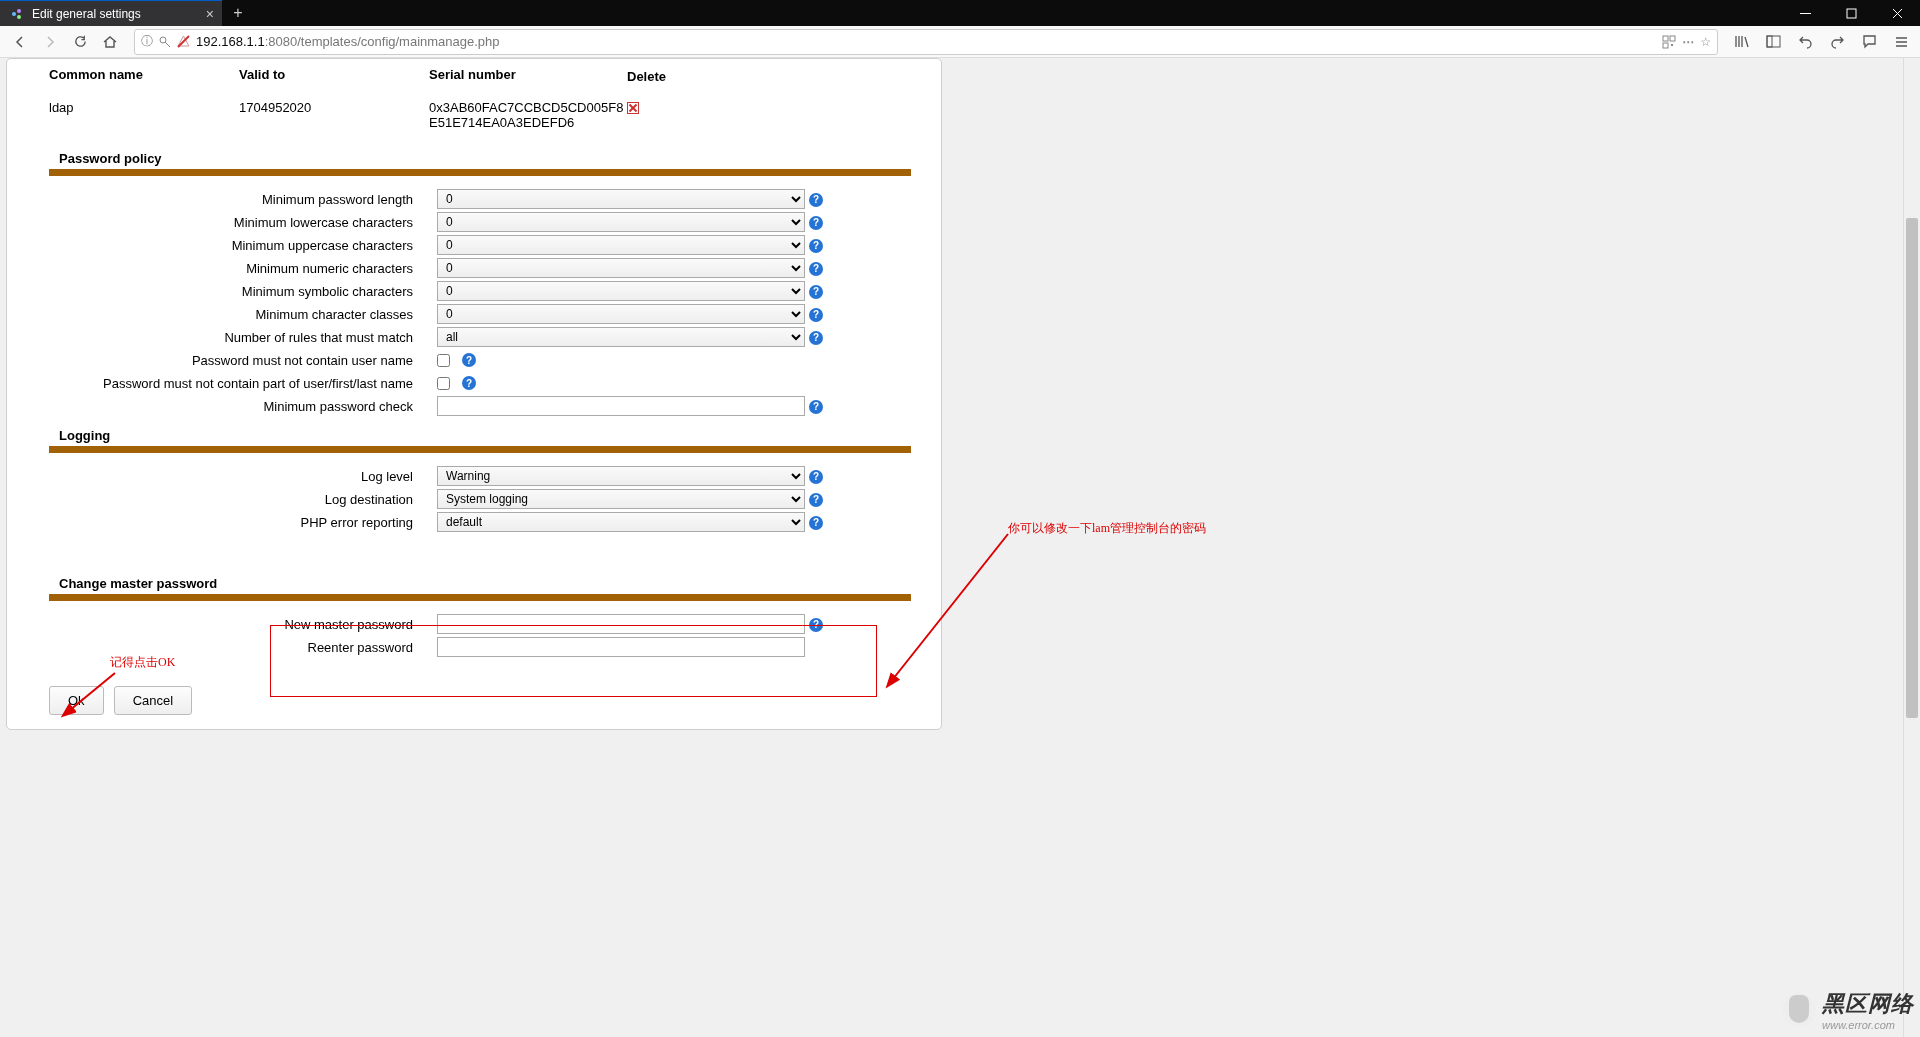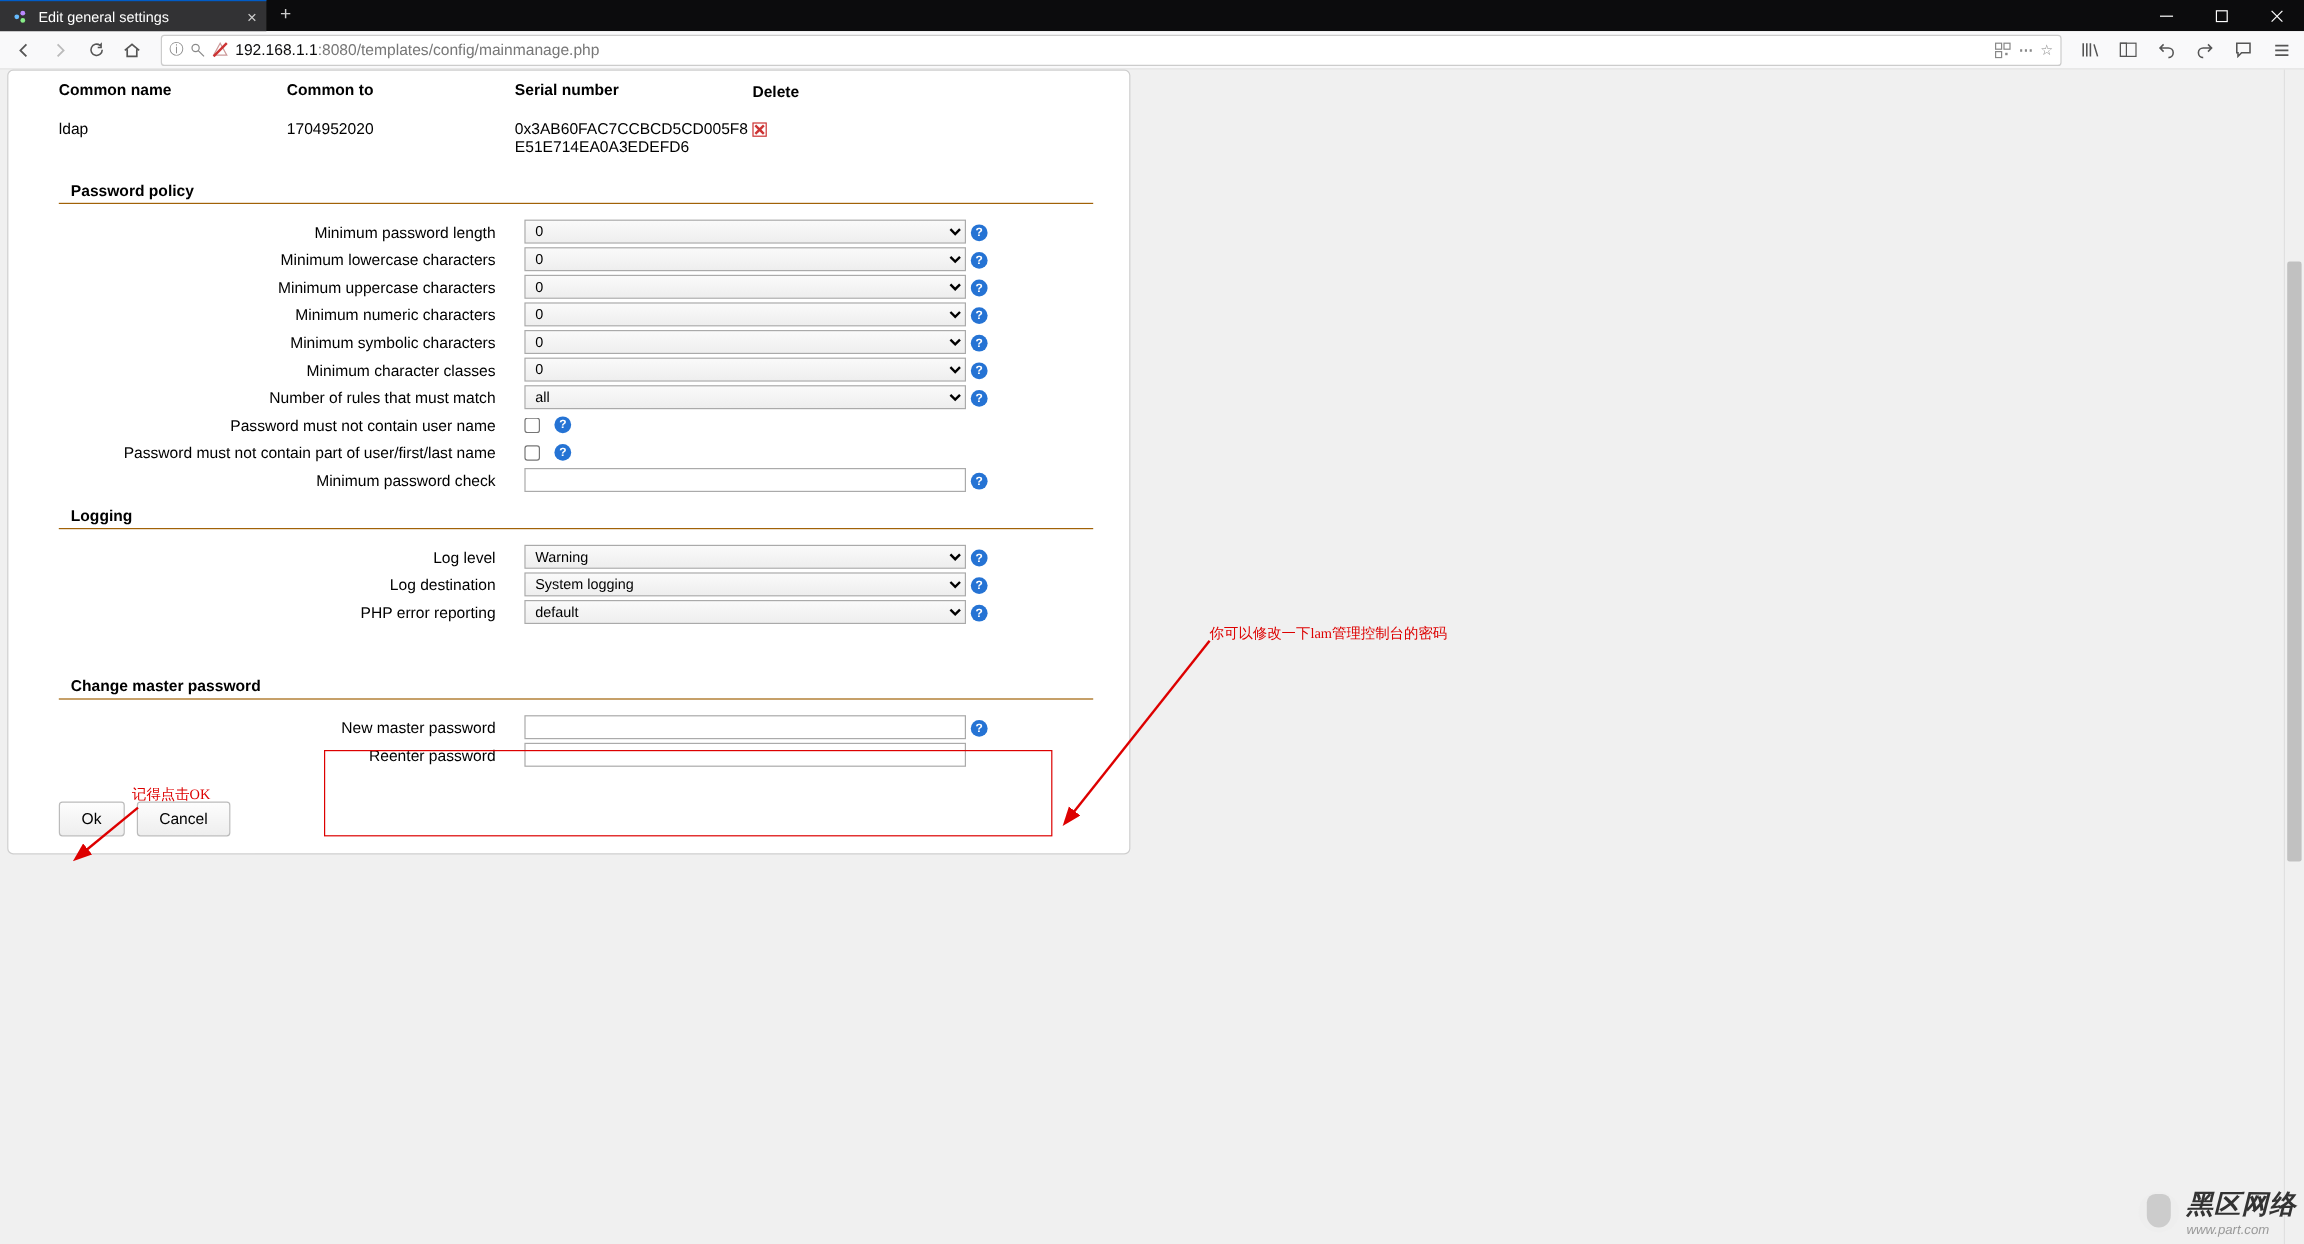--- a/index.html
+++ b/index.html
@@ -40,21 +40,21 @@
 .cert-head { font-weight: bold; padding: 4px 0; }
 .cert-col-name { width: 190px; }
 .cert-col-valid { width: 190px; }
 .cert-col-serial { width: 198px; word-break: break-all; }
 .cert-col-del { width: 50px; padding-top: 2px; }
 .del-icon { display: inline-block; width: 12px; height: 12px; border: 1px solid #c33; background: #fff; position: relative; }
 .del-icon::before, .del-icon::after { content: ""; position: absolute; width: 10px; height: 2px; background: #c33; top: 4px; left: 0; }
 .del-icon::before { transform: rotate(45deg); }
 .del-icon::after { transform: rotate(-45deg); }
 
-.section-head { font-weight: bold; padding: 3px 0 3px 10px; border-bottom: 1px solid #a16207; margin: 0 30px 0 42px; }
+.section-head { font-weight: bold; padding: 3px 0 3px 10px; border-bottom: 7px solid #a16207; margin: 0 30px 0 42px; }
 
 .form-block { padding: 12px 14px 8px 0; }
 .form-row { display: flex; align-items: center; min-height: 22px; margin-bottom: 0; }
 .form-label { width: 430px; text-align: right; padding-right: 24px; font-size: 13px; color: #000; }
 .form-control { width: 368px; }
 select.fc, input.fc-text { width: 100%; height: 20px; border: 1px solid #aaa; background: #eee; font-size: 12px; padding: 0 4px; }
 select.fc { background: linear-gradient(#fafafa,#eee); }
 input.fc-text { background: #fff; }
 .form-help { width: 22px; text-align: center; }
 .help-icon { display: inline-flex; width: 14px; height: 14px; border-radius: 50%; background: #2573d4; color: #fff; font-size: 10px; font-weight: bold; align-items: center; justify-content: center; }
@@ -201,21 +201,21 @@
     <div class="scrollbar-thumb"></div>
   </div>
 
 <div class="viewport">
 <div class="panel">
   <div class="content-inner">
 
     <div class="cert-table">
       <div class="cert-row cert-head">
         <div class="cert-col-name">Common name</div>
-        <div class="cert-col-valid">Common to</div>
+        <div class="cert-col-valid">Valid to</div>
         <div class="cert-col-serial">Serial number</div>
         <div class="cert-col-del">Delete</div>
       </div>
       <div style="height:12px"></div>
       <div class="cert-row">
         <div class="cert-col-name">ldap</div>
         <div class="cert-col-valid">1704952020</div>
         <div class="cert-col-serial">0x3AB60FAC7CCBCD5CD005F8E51E714EA0A3EDEFD6</div>
         <div class="cert-col-del"><span class="del-icon"></span></div>
       </div>
@@ -347,15 +347,15 @@
       <path d="M55 5 L10 42" stroke="#d00" stroke-width="2" marker-end="url(#ah2)"></path>
     </svg>
 <div class="annot-text" style="left:110px; top:596px;">记得点击OK</div>
 
 </div>
 
 <div class="watermark">
   <div class="wm-logo"></div>
   <div>
     <div class="wm-text-big">黑区网络</div>
-    <div class="wm-text-small">www.part.com</div>
+    <div class="wm-text-small">www.error.com</div>
   </div>
 </div>
 
 </body></html>

